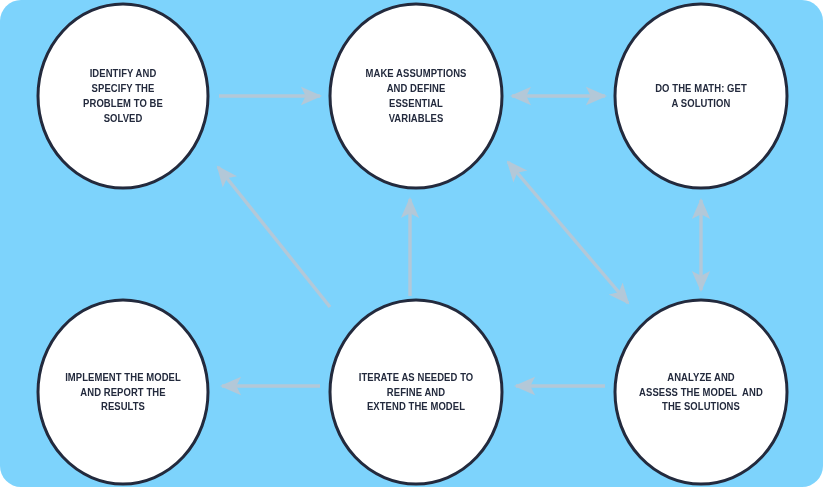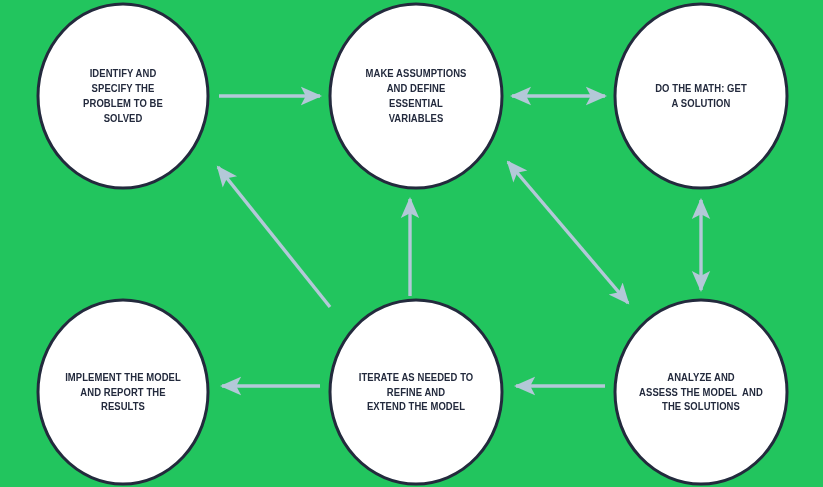--- a/index.html
+++ b/index.html
@@ -8,22 +8,23 @@
     padding: 0;
     background: #ffffff;
   }
   body {
     font-family: "Liberation Sans", sans-serif;
   }
   #canvas {
     position: relative;
     width: 823px;
     height: 487px;
-    background: #22c55e;
+    background: #7dd3fc;
     overflow: hidden;
+    border-radius: 21px;
   }
   #diagram-svg {
     position: absolute;
     top: 0;
     left: 0;
     width: 823px;
     height: 487px;
   }
   .node-label {
     position: absolute;

